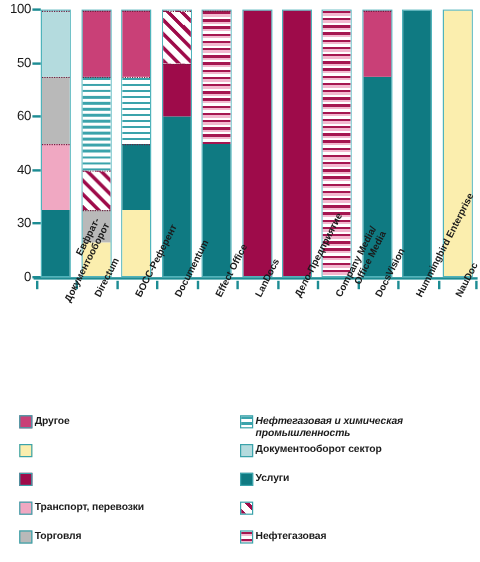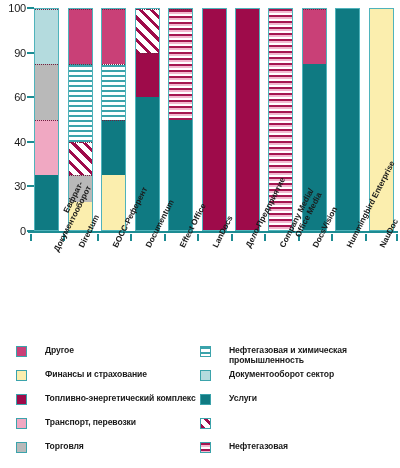--- a/index.html
+++ b/index.html
@@ -173,21 +173,21 @@
     position: absolute;
     top: 0;
   }
   .legend-col.left  { left: 16px;  width: 190px; }
   .legend-col.right { left: 200px; width: 200px; }
 
   .legend-item {
     position: absolute;
     display: flex;
     align-items: flex-start;
-    gap: 18px;
+    gap: 2px;
   }
   .legend-swatch {
     width: 11px;
     height: 11px;
     border: 1px solid #3ba3ab;
     box-sizing: border-box;
     flex: 0 0 auto;
     margin-top: 1px;
   }
   .legend-text {
@@ -202,21 +202,21 @@
 <body>
 
 <div id="chart-root">
 
   <div class="plot-wrap">
     <div class="y-axis-labels" id="y-axis-labels">
         <div class="y-tick-label" style="top: 231px;">0</div>
         <div class="y-tick-label" style="top: 186.4px;">30</div>
         <div class="y-tick-label" style="top: 141.8px;">40</div>
         <div class="y-tick-label" style="top: 97.2px;">60</div>
-        <div class="y-tick-label" style="top: 52.6px;">90</div>
+        <div class="y-tick-label" style="top: 52.6px;">50</div>
         <div class="y-tick-label" style="top: 8px;">100</div>
       </div>
     <div id="y-tick-marks">
         <div class="y-tick-mark" style="top: 231px;"></div>
         <div class="y-tick-mark" style="top: 186.4px;"></div>
         <div class="y-tick-mark" style="top: 141.8px;"></div>
         <div class="y-tick-mark" style="top: 97.2px;"></div>
         <div class="y-tick-mark" style="top: 52.6px;"></div>
         <div class="y-tick-mark" style="top: 8px;"></div>
       </div>
@@ -323,37 +323,35 @@
     </div>
 
   <div class="legend">
     <div class="legend-col left" id="legend-left">
         <div class="legend-item" style="top: 0px;">
           <span class="legend-swatch fill-other"></span>
           <span class="legend-text">Другое</span>
         </div>
         <div class="legend-item" style="top: 24px;">
           <span class="legend-swatch fill-finance"></span>
-          <span class="legend-text">Финансы и страхование</span>
         </div>
         <div class="legend-item" style="top: 48px;">
           <span class="legend-swatch fill-fuel"></span>
-          <span class="legend-text">Топливно-энергетический комплекс</span>
         </div>
         <div class="legend-item" style="top: 72px;">
           <span class="legend-swatch fill-transport"></span>
           <span class="legend-text">Транспорт, перевозки</span>
         </div>
         <div class="legend-item" style="top: 96px;">
           <span class="legend-swatch fill-trade"></span>
           <span class="legend-text">Торговля</span>
         </div>
       </div>
     <div class="legend-col right" id="legend-right">
-        <div class="legend-item" style="top: 0px;">
+        <div class="legend-item" style="top: 0px; font-style: italic;">
           <span class="legend-swatch fill-oilgas"></span>
           <span class="legend-text"><span>Нефтегазовая и химическая</span><br><span>промышленность</span></span>
         </div>
         <div class="legend-item" style="top: 24px;">
           <span class="legend-swatch fill-gov"></span>
           <span class="legend-text">Документооборот сектор</span>
         </div>
         <div class="legend-item" style="top: 48px;">
           <span class="legend-swatch fill-services"></span>
           <span class="legend-text">Услуги</span>

